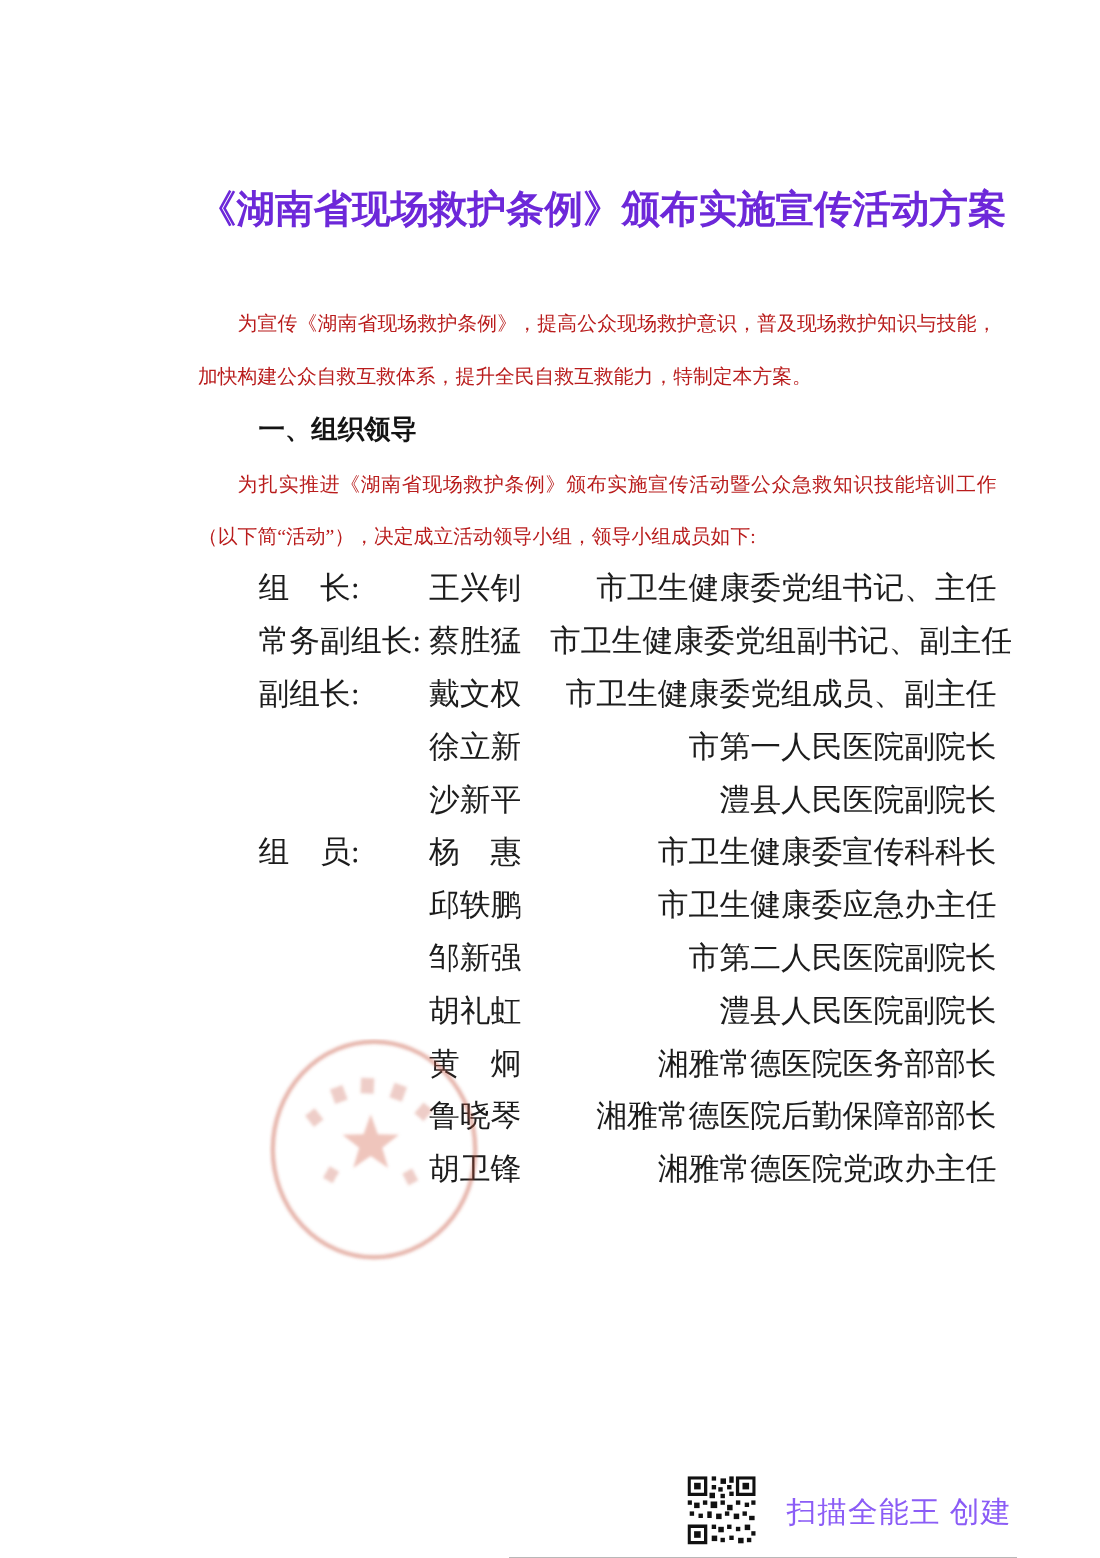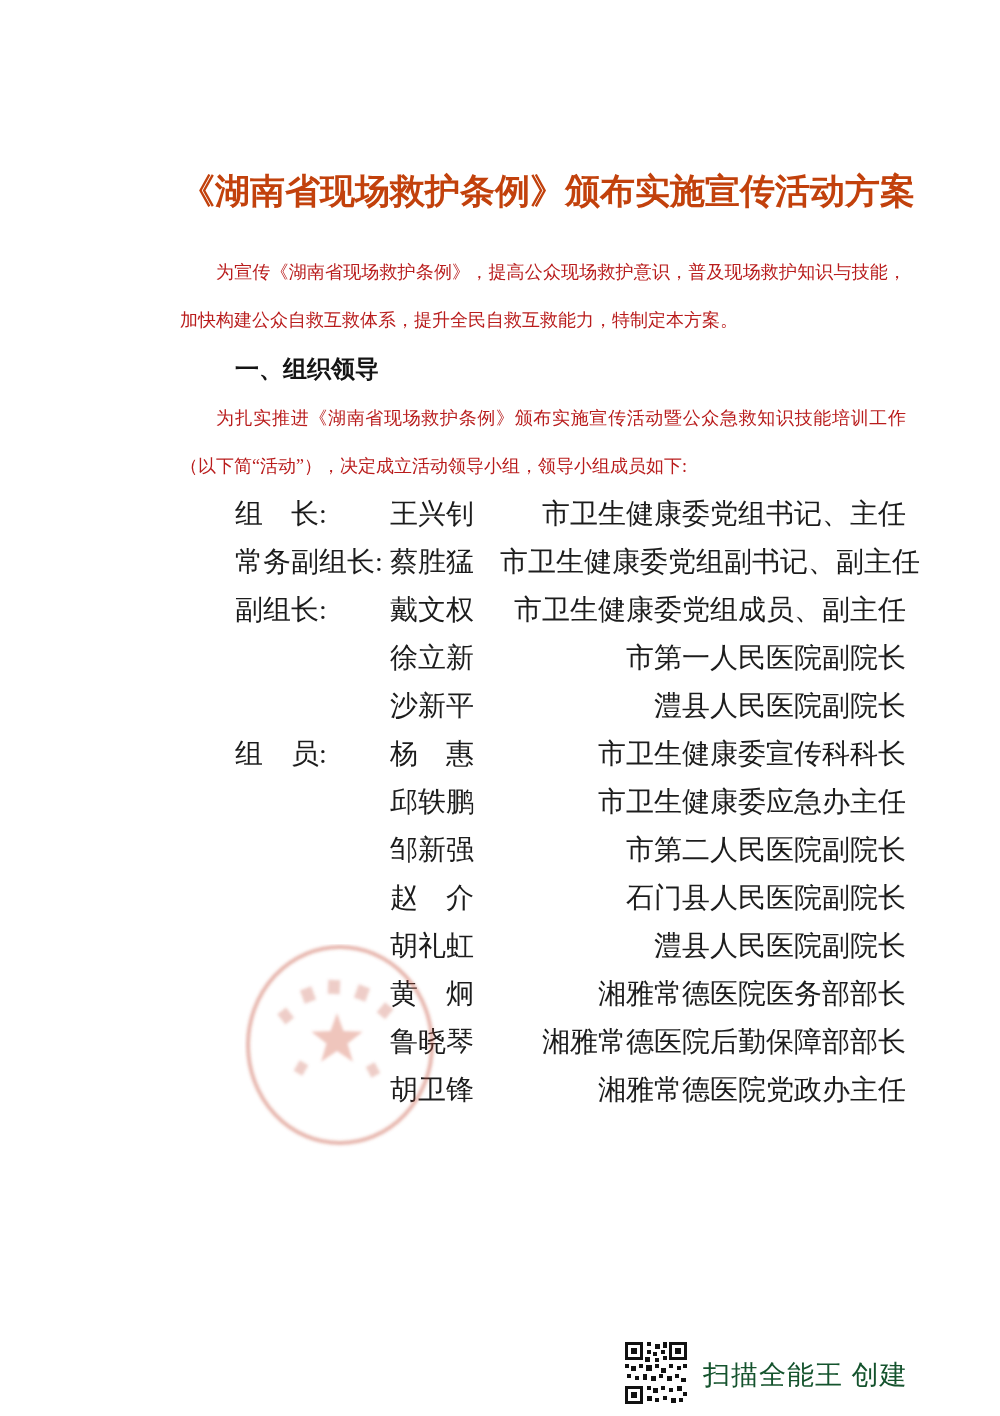--- a/index.html
+++ b/index.html
@@ -17,22 +17,22 @@
     position:absolute;
     left:180px; top:170px;
     width:726px;
   }
   .doc-title {
     font-family:"Liberation Sans","DejaVu Sans",sans-serif;
     font-weight:700;
     font-size:35px;
     line-height:1.2;
     text-align:left;
-    color:#c2410c;
-    margin-bottom:36px;
+    color:#6d28d9;
+    margin-bottom:58px;
     white-space:nowrap;
   }
   .para {
     font-size:18px;
     line-height:48px;
     text-align:justify;
     text-indent:2em;
     color:#b91c1c;
   }
   .section-heading {
@@ -67,22 +67,22 @@
   .scan-footer {
     position:absolute;
     left:625px; top:1342px;
     display:flex;
     align-items:center;
   }
   .qr { width:62px; height:62px; display:block; }
   .scan-caption {
     font-family:"Liberation Sans","DejaVu Sans",sans-serif;
     font-size:27px;
-    color:#14532d;
-    margin-left:16px;
+    color:#8b5cf6;
+    margin-left:28px;
     letter-spacing:1px;
     white-space:nowrap;
     position:relative;
     top:2px;
     text-align:right;
   }
 </style>
 </head>
 <body>
 
@@ -131,25 +131,20 @@
       </div>
       <div class="member-row">
         <span class="member-role"></span>
         <span class="member-name">邱轶鹏</span>
         <span class="member-title">市卫生健康委应急办主任</span>
       </div>
       <div class="member-row">
         <span class="member-role"></span>
         <span class="member-name">邹新强</span>
         <span class="member-title">市第二人民医院副院长</span>
-      </div>
-      <div class="member-row">
-        <span class="member-role"></span>
-        <span class="member-name">赵　介</span>
-        <span class="member-title">石门县人民医院副院长</span>
       </div>
       <div class="member-row">
         <span class="member-role"></span>
         <span class="member-name">胡礼虹</span>
         <span class="member-title">澧县人民医院副院长</span>
       </div>
       <div class="member-row">
         <span class="member-role"></span>
         <span class="member-name">黄　炯</span>
         <span class="member-title">湘雅常德医院医务部部长</span>

